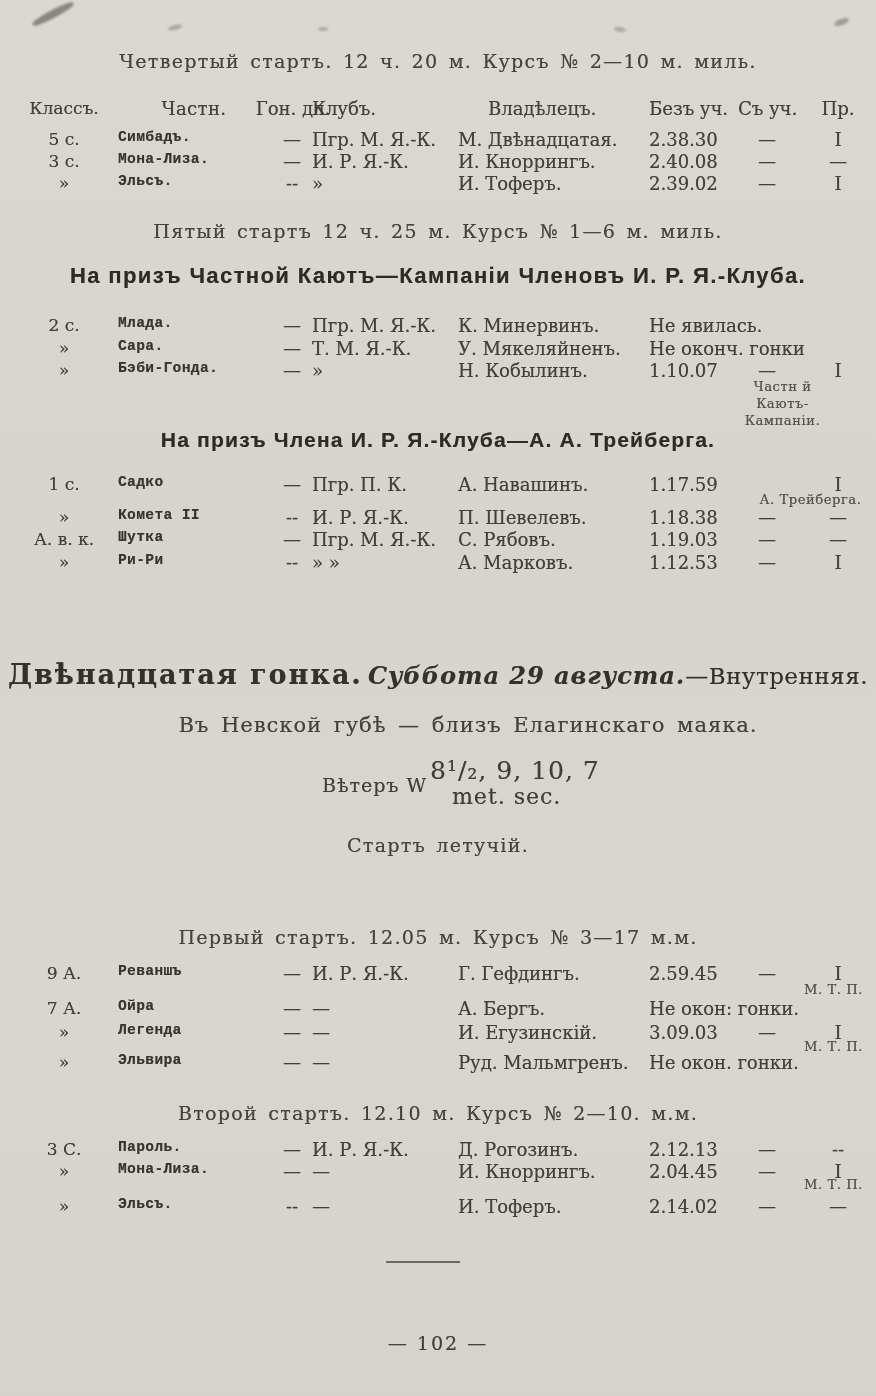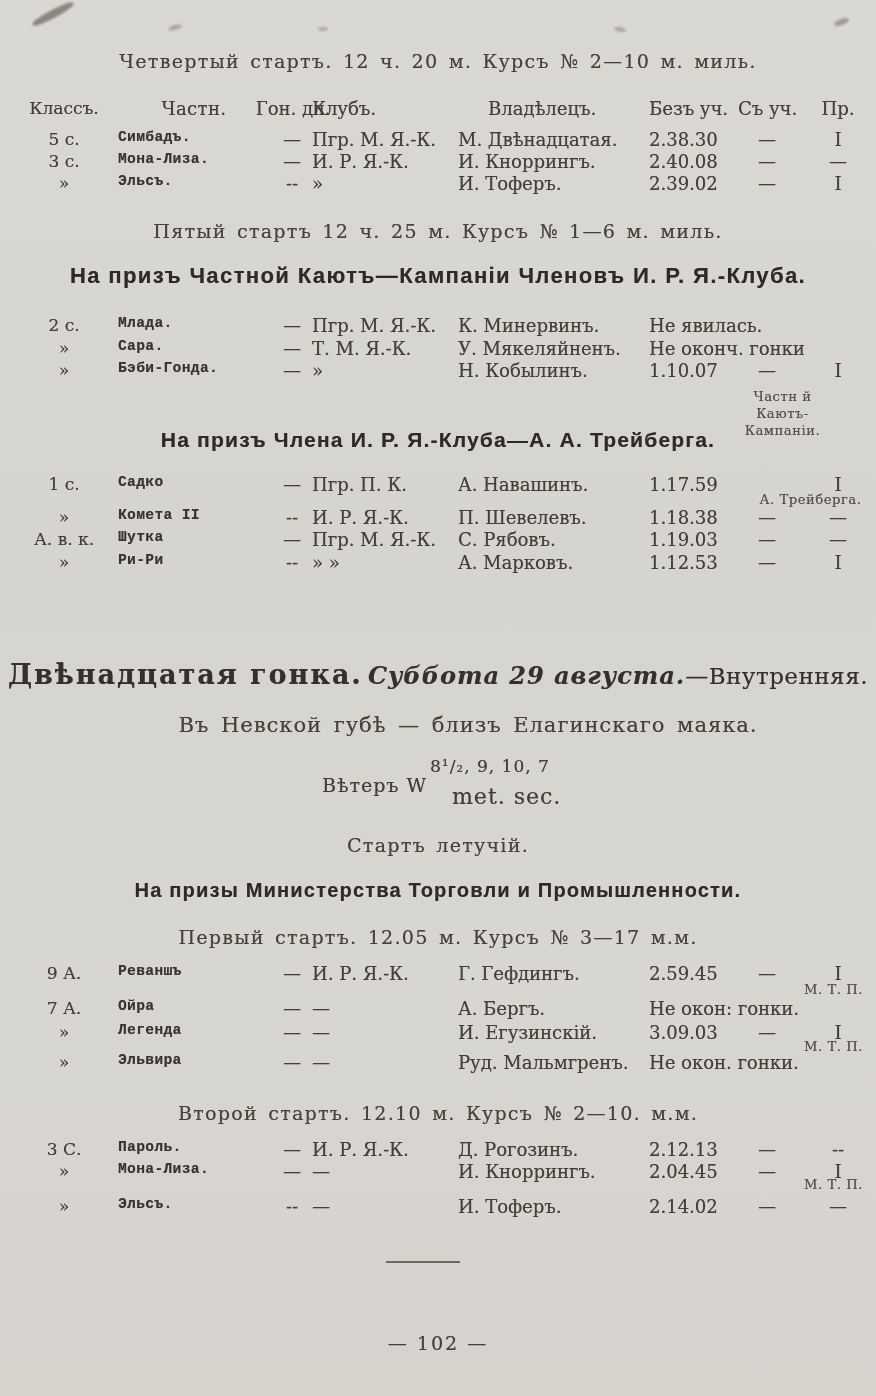--- a/index.html
+++ b/index.html
@@ -42,21 +42,21 @@
     position:absolute;font-size:13px;color:#56514a;text-align:center;
     letter-spacing:0.6px;line-height:17px;
   }
   .race-title{position:absolute;top:659px;left:0;width:100%;text-align:center;color:#35302a;}
   .rt-bold{font-weight:bold;font-size:27px;letter-spacing:2px;}
   .rt-date{font-weight:bold;font-style:italic;font-size:24px;letter-spacing:1px;}
   .rt-tail{font-size:23px;letter-spacing:0.5px;}
   .location{position:absolute;top:713px;left:0;width:100%;text-align:center;
     font-size:21px;letter-spacing:1px;word-spacing:4px;transform:translateX(30px);color:#454038;}
   .wind-label{position:absolute;left:322px;top:774px;font-size:19px;letter-spacing:1px;}
-  .wind-values{position:absolute;left:430px;top:756px;font-size:17px;letter-spacing:1px;}
+  .wind-values{position:absolute;left:430px;top:756px;font-size:25px;letter-spacing:1px;}
   .wind-units{position:absolute;left:452px;top:784px;font-size:22px;letter-spacing:1px;}
   .startfly{top:834px;}
   .rule{position:absolute;top:1261px;left:386px;width:74px;height:2px;
     background:#4b463e;opacity:0.75;filter:blur(0.4px);}
   .pagenum{position:absolute;top:1332px;left:0;width:100%;text-align:center;
     font-size:19px;letter-spacing:2px;color:#45403a;}
   .artifact{position:absolute;background:#4a453d;border-radius:45%;filter:blur(1px);}
   .a1{left:30px;top:10px;width:46px;height:8px;transform:rotate(-28deg);opacity:0.55;}
   .a2{left:168px;top:25px;width:14px;height:5px;transform:rotate(-15deg);opacity:0.32;}
   .a3{left:318px;top:27px;width:10px;height:4px;opacity:0.28;}
@@ -144,21 +144,21 @@
   <div class="trow" style="top:360px">
     <span class="c c1">»</span>
     <span class="c c2">Бэби-Гонда.</span>
     <span class="c c3">—</span>
     <span class="c c4">»</span>
     <span class="c c5">Н. Кобылинъ.</span>
     <span class="c c6">1.10.07</span>
     <span class="c c7">—</span>
     <span class="c c8">I</span>
   </div>
-  <div class="note" style="top:388px;left:700px;width:165px;">
+  <div class="note" style="top:378px;left:700px;width:165px;">
     <div>Частн й</div>
     <div>Каютъ-</div>
     <div>Кампаніи.</div>
   </div>
 
   <div class="bheading h-c">На призъ Члена И. Р. Я.-Клуба—А. А. Трейберга.</div>
 
   <div class="trow" style="top:474px">
     <span class="c c1">1 с.</span>
     <span class="c c2">Садко</span>
@@ -205,21 +205,20 @@
   <div class="race-title"><span class="rt-bold">Двѣнадцатая гонка.</span> <span class="rt-date">Суббота 29 августа.</span><span class="rt-tail">—Внутренняя.</span></div>
 
   <div class="location">Въ Невской губѣ — близъ Елагинскаго маяка.</div>
 
   <div class="wind-label">Вѣтеръ W</div>
   <div class="wind-values">8¹/₂, 9, 10, 7</div>
   <div class="wind-units">met. sec.</div>
 
   <div class="line startfly">Стартъ летучій.</div>
 
-  <div class="bheading h-d">На призы Министерства Торговли и Промышленности.</div>
 
   <div class="line" style="top:926px">Первый стартъ. 12.05 м. Курсъ № 3—17 м.м.</div>
 
   <div class="trow" style="top:963px">
     <span class="c c1">9 А.</span>
     <span class="c c2">Реваншъ</span>
     <span class="c c3">—</span>
     <span class="c c4">И. Р. Я.-К.</span>
     <span class="c c5">Г. Гефдингъ.</span>
     <span class="c c6">2.59.45</span>

